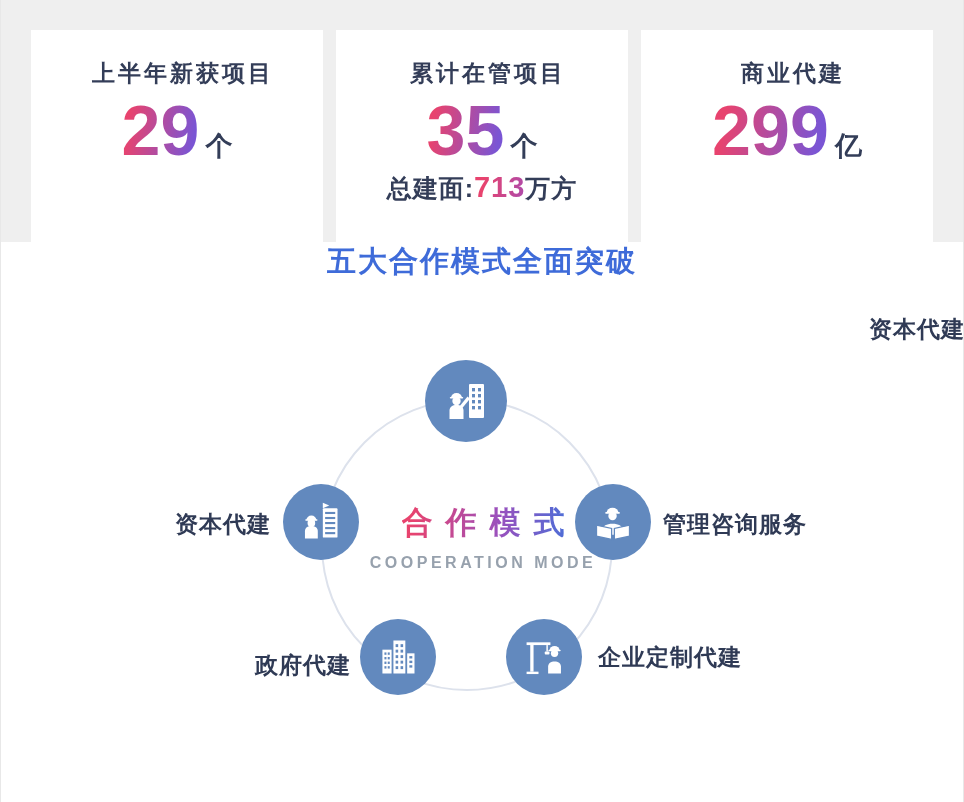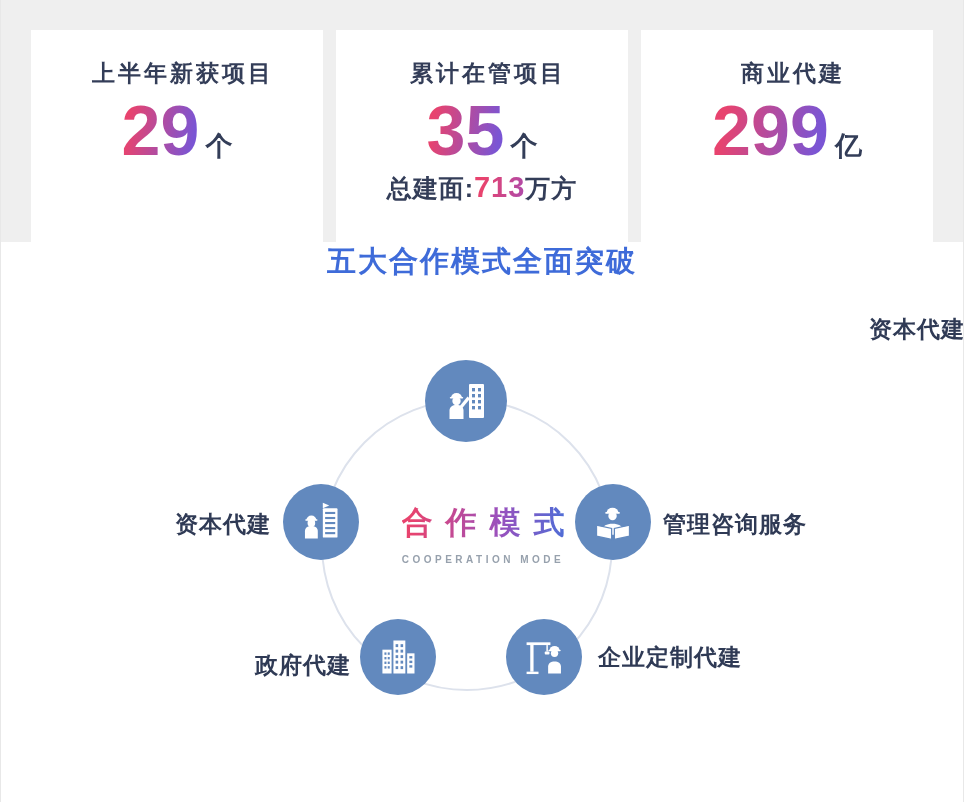--- a/index.html
+++ b/index.html
@@ -44,21 +44,21 @@
   .label-top { left:0; right:0; top:6px; text-align:right; }
   .label-left { right:694px; top:201px; }
   .label-right { left:662px; top:201px; }
   .label-bl { right:614px; top:342px; }
   .label-br { left:597px; top:334px;text-align:right; }
 
   .center-block { position:absolute; left:0; right:0; top:194px; text-align:center; }
   .center-title { display:inline-block; font-size:31px; font-weight:800; letter-spacing:13px; margin-left:13px;
                   background:linear-gradient(90deg,#e8436e 5%,#9a50bd 55%,#4a6fd8 95%);
                   -webkit-background-clip:text; background-clip:text; color:transparent; }
-  .center-sub { margin-top:10px; font-size:10px; font-weight:700; letter-spacing:3.5px; color:#97a1ad; }
+  .center-sub { margin-top:10px; font-size:16px; font-weight:700; letter-spacing:3.5px; color:#97a1ad; }
 </style>
 </head>
 <body>
 
 <div class="page">
 
   <div class="stats-section">
 
     <div class="stat-card">
       <div class="stat-label">上半年新获项目</div>

